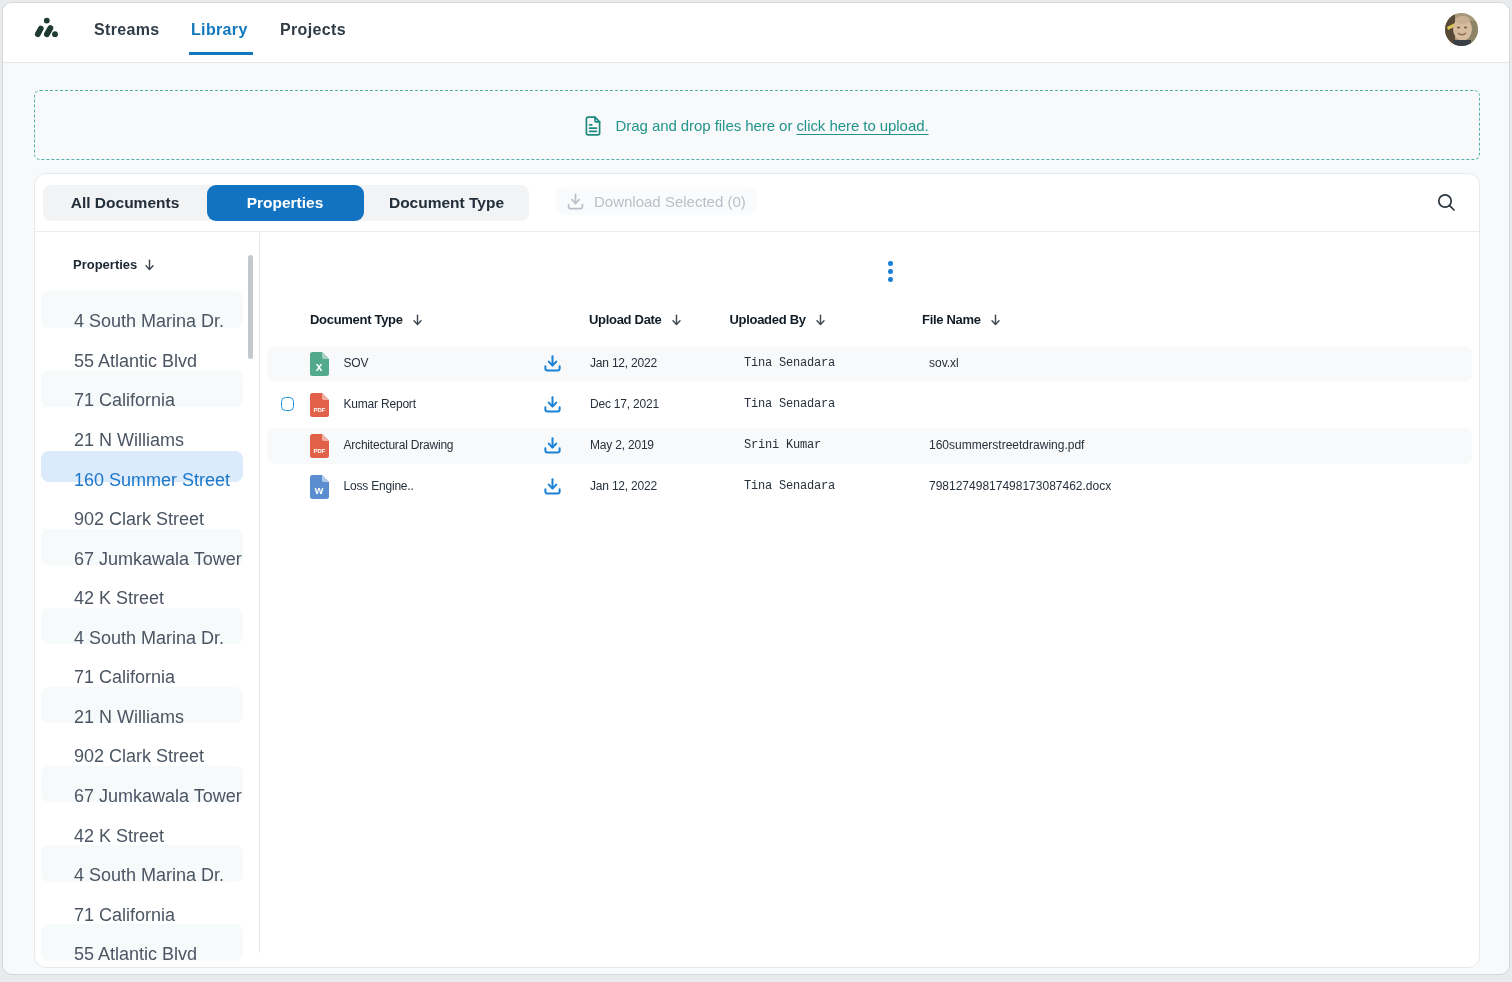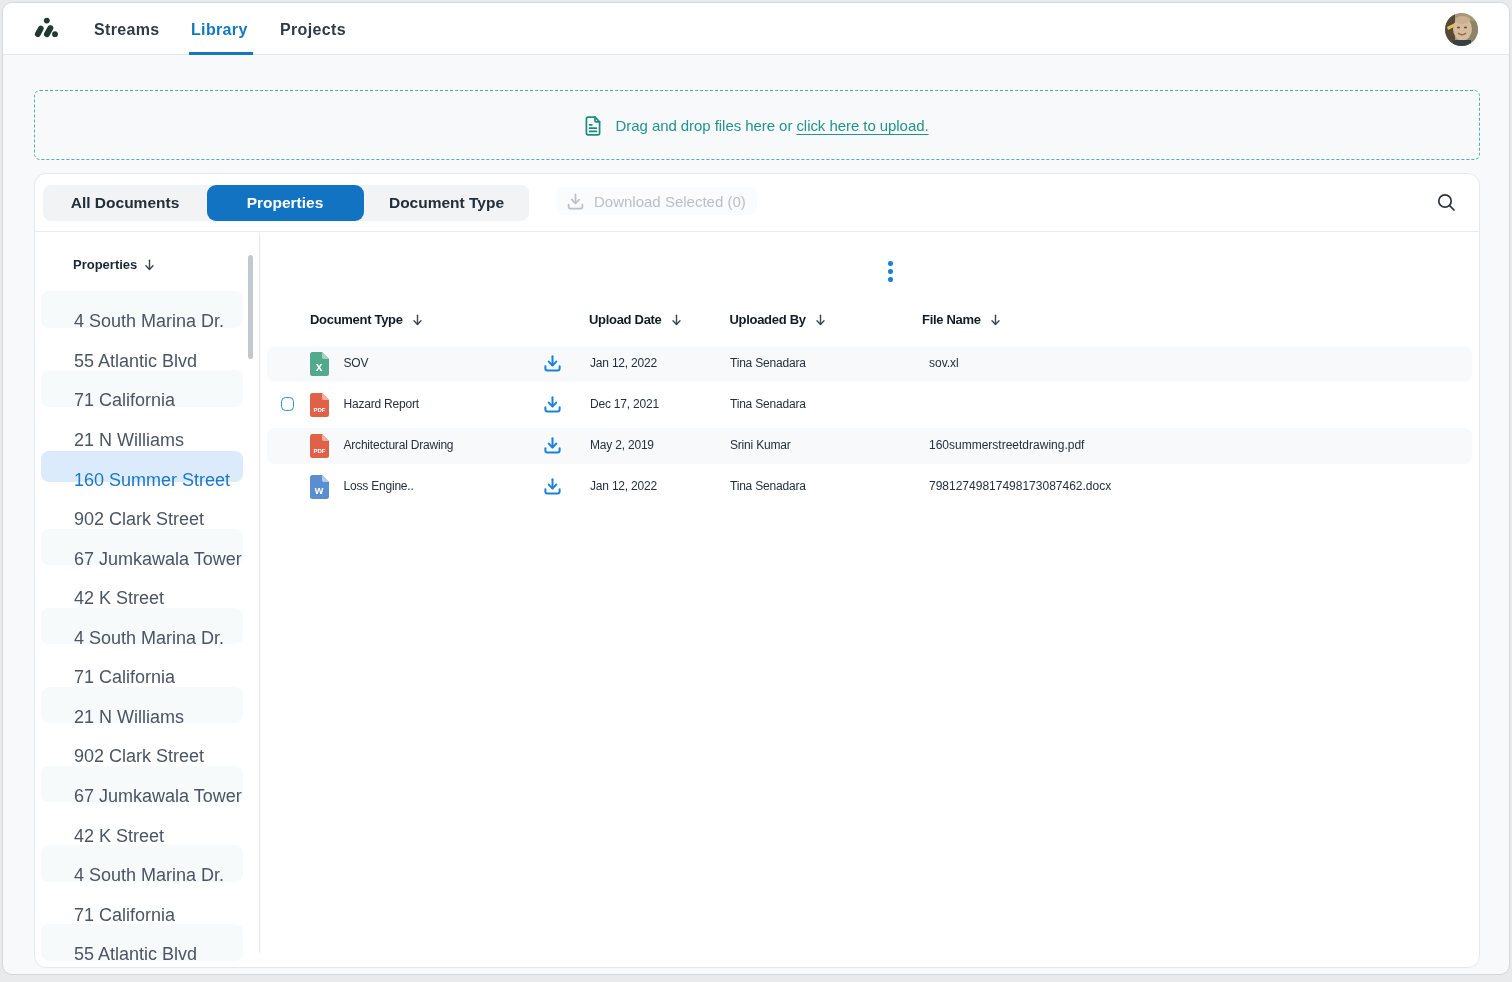--- a/index.html
+++ b/index.html
@@ -2,21 +2,21 @@
 <html><head>
 <meta charset="utf-8">
 <style>
   * { margin:0; padding:0; box-sizing:border-box; }
   html,body { width:1512px; height:982px; overflow:hidden; }
   body { background:#e9eaec; font-family:"Liberation Sans", sans-serif; position:relative; }
   .window {
     position:absolute; left:2px; top:2px; width:1508px; height:973px;
     background:#f7f9fa; border:1px solid #d5d8db; border-radius:10px; overflow:hidden;
   }
-  .nav { position:absolute; left:0; top:0; width:100%; height:52px; background:#fff; border-bottom:1px solid #e5e8ea; }
+  .nav { position:absolute; left:0; top:0; width:100%; height:60px; background:#fff; border-bottom:1px solid #e5e8ea; }
   .navlink { position:absolute; top:18px; font-size:16px; font-weight:700; color:#2f3b46; letter-spacing:0.35px; }
   .navlink.active { color:#1178be; }
   .nav-underline { position:absolute; left:185.5px; top:49px; width:64px; height:3px; background:#1178be; }
   .logo { position:absolute; left:30px; top:10px; }
   .avatar { position:absolute; left:1442px; top:10px; }
 
   .upload {
     position:absolute; left:31px; top:87px; width:1446px; height:70px;
     border:1.5px dashed #53b1a9; border-radius:6px;
   }
@@ -60,21 +60,21 @@
   .rows { position:absolute; left:0; top:110px; width:1221px; }
   .trow { position:relative; height:41px; }
   .trow .bg { position:absolute; left:7px; top:2.5px; width:1205px; height:36.5px; border-radius:8px; }
   .trow.stripe .bg { background:#f7f9fb; }
   .cell { position:absolute; top:0; line-height:41px; font-size:12px; color:#26313c; letter-spacing:-0.2px; }
   .c-check { left:20.5px; top:13px; width:13.5px; height:13.5px; border:1.7px solid #2095d8; border-radius:4.5px; position:absolute; }
   .c-icon { position:absolute; left:49.5px; top:9px; }
   .c-label { left:83.5px; }
   .c-dl { position:absolute; left:284px; top:12px; }
   .c-date { left:330px; }
-  .c-by { left:470px; }
+  .c-by { left:484px;font-family:Liberation Mono, monospace; }
   .c-file { left:669px; letter-spacing:0; }
 </style>
 </head>
 <body>
 <div class="bottomstrip" style="position:absolute;left:0;top:970px;width:1512px;height:12px;background:#e8eaec;"></div>
 <div class="window">
   <div class="nav">
     <svg class="logo" width="40" height="36" viewBox="0 0 40 36">
       <g fill="#1e3a31" stroke="#1e3a31">
         <circle cx="13.8" cy="7.6" r="2.9" stroke="none"></circle>
@@ -262,21 +262,21 @@
           <div class="cell c-file">sov.xl</div>
         </div>
         <div class="trow">
           <div class="bg"></div>
           <div class="c-check"></div>
           <svg class="c-icon" width="19" height="24" viewBox="0 0 19 24">
             <path d="M2.5 0 H12 L19 7 V21.5 A2.5 2.5 0 0 1 16.5 24 H2.5 A2.5 2.5 0 0 1 0 21.5 V2.5 A2.5 2.5 0 0 1 2.5 0 Z" fill="#e06048"></path>
             <path d="M12 0 L19 7 H13.8 A1.8 1.8 0 0 1 12 5.2 Z" fill="#f0b0a3"></path>
             <text x="9.5" y="19" text-anchor="middle" font-size="6" font-weight="bold" fill="#fff" font-family="Liberation Sans">PDF</text>
           </svg>
-          <div class="cell c-label">Hazard Report</div>
+          <div class="cell c-label">Kumar Report</div>
           <svg class="c-dl" width="17" height="17" viewBox="0 0 16 16" fill="none" stroke="#1b82d6" stroke-width="1.9" stroke-linecap="round" stroke-linejoin="round">
             <path d="M1.3 10.7 V12.7 A1.9 1.9 0 0 0 3.2 14.6 H12.8 A1.9 1.9 0 0 0 14.7 12.7 V10.7"></path>
             <path d="M8 1.2 V9.6"></path>
             <path d="M4.5 6.2 L8 9.9 L11.5 6.2"></path>
           </svg>
           <div class="cell c-date">Dec 17, 2021</div>
           <div class="cell c-by">Tina Senadara</div>
         </div>
         <div class="trow stripe">
           <div class="bg"></div>

